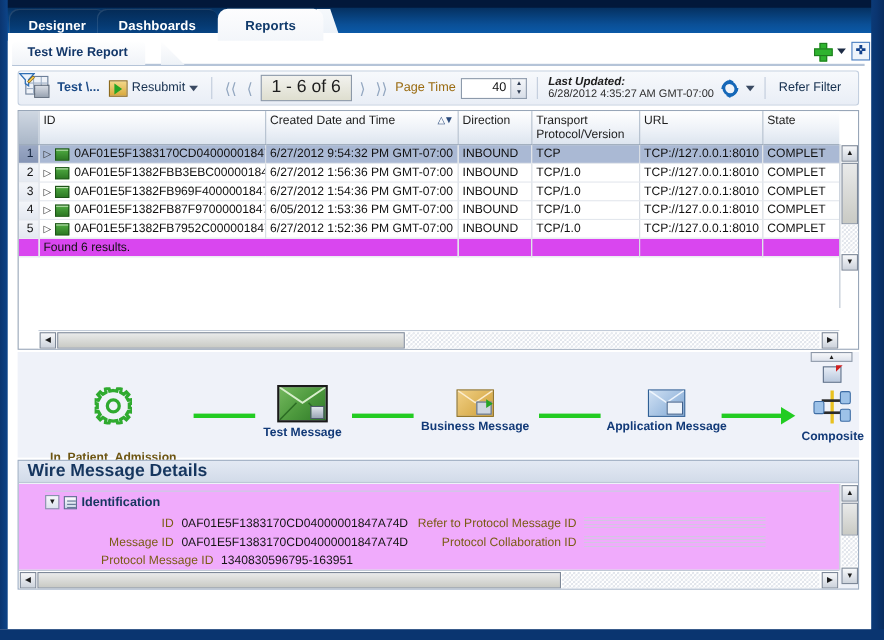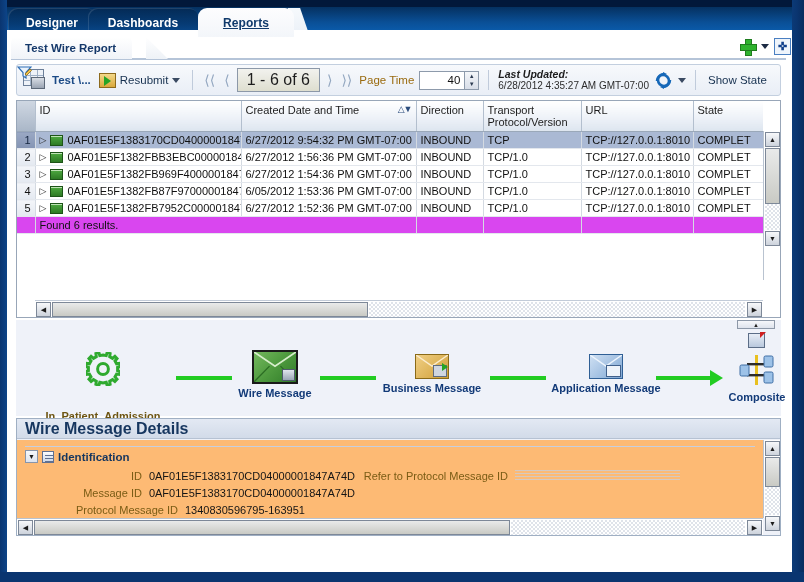--- a/index.html
+++ b/index.html
@@ -366,21 +366,21 @@
     overflow: hidden;
   }
   .details-hdr {
     height: 20px; background: linear-gradient(to bottom,#e3e9f3,#d2dbe9);
     border-bottom: 1px solid #b6c2d3;
     display: flex; align-items: center; padding-left: 8px;
     font-weight: bold; font-size: 16px; color: #16365f;
   }
   .details-body {
     position: absolute; left: 0; top: 21px; right: 17px; bottom: 17px;
-    background: #fdba74; overflow: hidden; padding: 6px 0 0 0;
+    background: #f0abfc; overflow: hidden; padding: 6px 0 0 16px;
   }
   .section {
     margin: 0 8px 4px 8px;
     border-top: 1px solid #c6cfe0;
     padding-top: 3px;
   }
   .sec-hdr {
     display: flex; align-items: center; gap: 4px;
     font-weight: bold; font-size: 11.5px; color: #16365f;
     margin-bottom: 4px;
@@ -432,21 +432,21 @@
 
   <div class="topbar">
     <div class="topbar-sheen"></div>
     <div class="gtabs">
       <div class="gtab" style="left:0px;width:88px;">
         <span>Designer</span>
       </div>
       <div class="gtab" style="left:80px;width:110px;">
         <span>Dashboards</span>
       </div>
-      <div class="gtab active" style="left:190px;width:96px;text-decoration:underline;">
+      <div class="gtab active" style="left:190px;width:96px;">
         <span>Reports</span>
       </div>
       <div class="gtab-skew" style="left:280px;background:linear-gradient(to bottom,#f6f9fc,#eaf0f7);clip-path:polygon(0 0,55% 0,100% 100%,0 100%);"></div>
     </div>
   </div>
 
   <div class="sheet"></div>
 
   <div class="subtab">
     <span>Test Wire Report</span>
@@ -516,21 +516,21 @@
       </div>
       <div class="tb-caret"></div>
 
       <div class="tb-sep"></div>
 
       <div class="tb-btn">
         <svg class="funnel" width="15" height="13" viewBox="0 0 15 13">
           <path d="M1 1 L14 1 L9 6.5 L9 12 L6 10 L6 6.5 Z" fill="#eaf2fb" stroke="#2f6fb5" stroke-width="1.2"></path>
           <path d="M8 8 L13 3 L14.5 4.5 L9.5 9.5 Z" fill="#f0c24a" stroke="#8a6a16" stroke-width="0.8"></path>
         </svg>
-        <span>Show State</span>
+        <span>Refer Filter</span>
       </div>
     </div>
 
     <div class="grid-box">
       <table class="rgrid">
         <thead>
           <tr>
             <th class="corner"></th>
             <th style="width:206px;">
               <span>ID</span>
@@ -678,21 +678,21 @@
       </div>
 
       <div class="node" style="left:212px;top:30px;width:94px;">
         <div class="envbig">
           <svg class="fold" viewBox="0 0 46 34" preserveAspectRatio="none">
             <path d="M0 0 L23 16 L46 0" stroke="#d7eecb" stroke-width="2" fill="none"></path>
             <path d="M0 34 L17 16 M46 34 L29 16" stroke="#2c6d24" stroke-width="1.5" fill="none"></path>
           </svg>
           <div style="position:absolute;right:1px;bottom:1px;width:13px;height:12px;background:linear-gradient(to bottom,#e0e5ec,#9aa6b6);border:1px solid #4e5a6b;"></div>
         </div>
-        <div class="nlabel selected">Wire Message</div>
+        <div class="nlabel selected">Test Message</div>
       </div>
 
       <div class="node" style="left:360px;top:34px;width:112px;">
         <div class="envsm" style="background:linear-gradient(135deg,#f0cf84,#cf9f37);border-color:#8a6a18;">
           <svg viewBox="0 0 34 25" preserveAspectRatio="none" style="position:absolute;left:0;top:0;width:100%;height:100%;">
             <path d="M0 0 L17 12 L34 0" stroke="#fbeccd" stroke-width="1.5" fill="none"></path>
           </svg>
           <div style="position:absolute;right:1px;bottom:1px;width:14px;height:12px;background:#cfd6e0;border:1px solid #5d6b80;"></div>
           <div style="position:absolute;right:0;bottom:7px;width:0;height:0;border-left:6px solid #25a425;border-top:4px solid transparent;border-bottom:4px solid transparent;"></div>
         </div>
@@ -749,20 +749,24 @@
               <span class="flabel">Refer to Protocol Message ID</span>
               <span class="hatch"></span>
             </div>
           </div>
 
           <div class="frow">
             <div class="col-l">
               <span class="flabel">Message ID</span>
               <span class="fvalue">0AF01E5F1383170CD04000001847A74D</span>
             </div>
+            <div class="col-r">
+              <span class="flabel">Protocol Collaboration ID</span>
+              <span class="hatch"></span>
+            </div>
           </div>
 
           <div class="frow">
             <div class="col-l">
               <span class="flabel">Protocol Message ID</span>
               <span class="fvalue">1340830596795-163951</span>
             </div>
           </div>
         </div>
 

